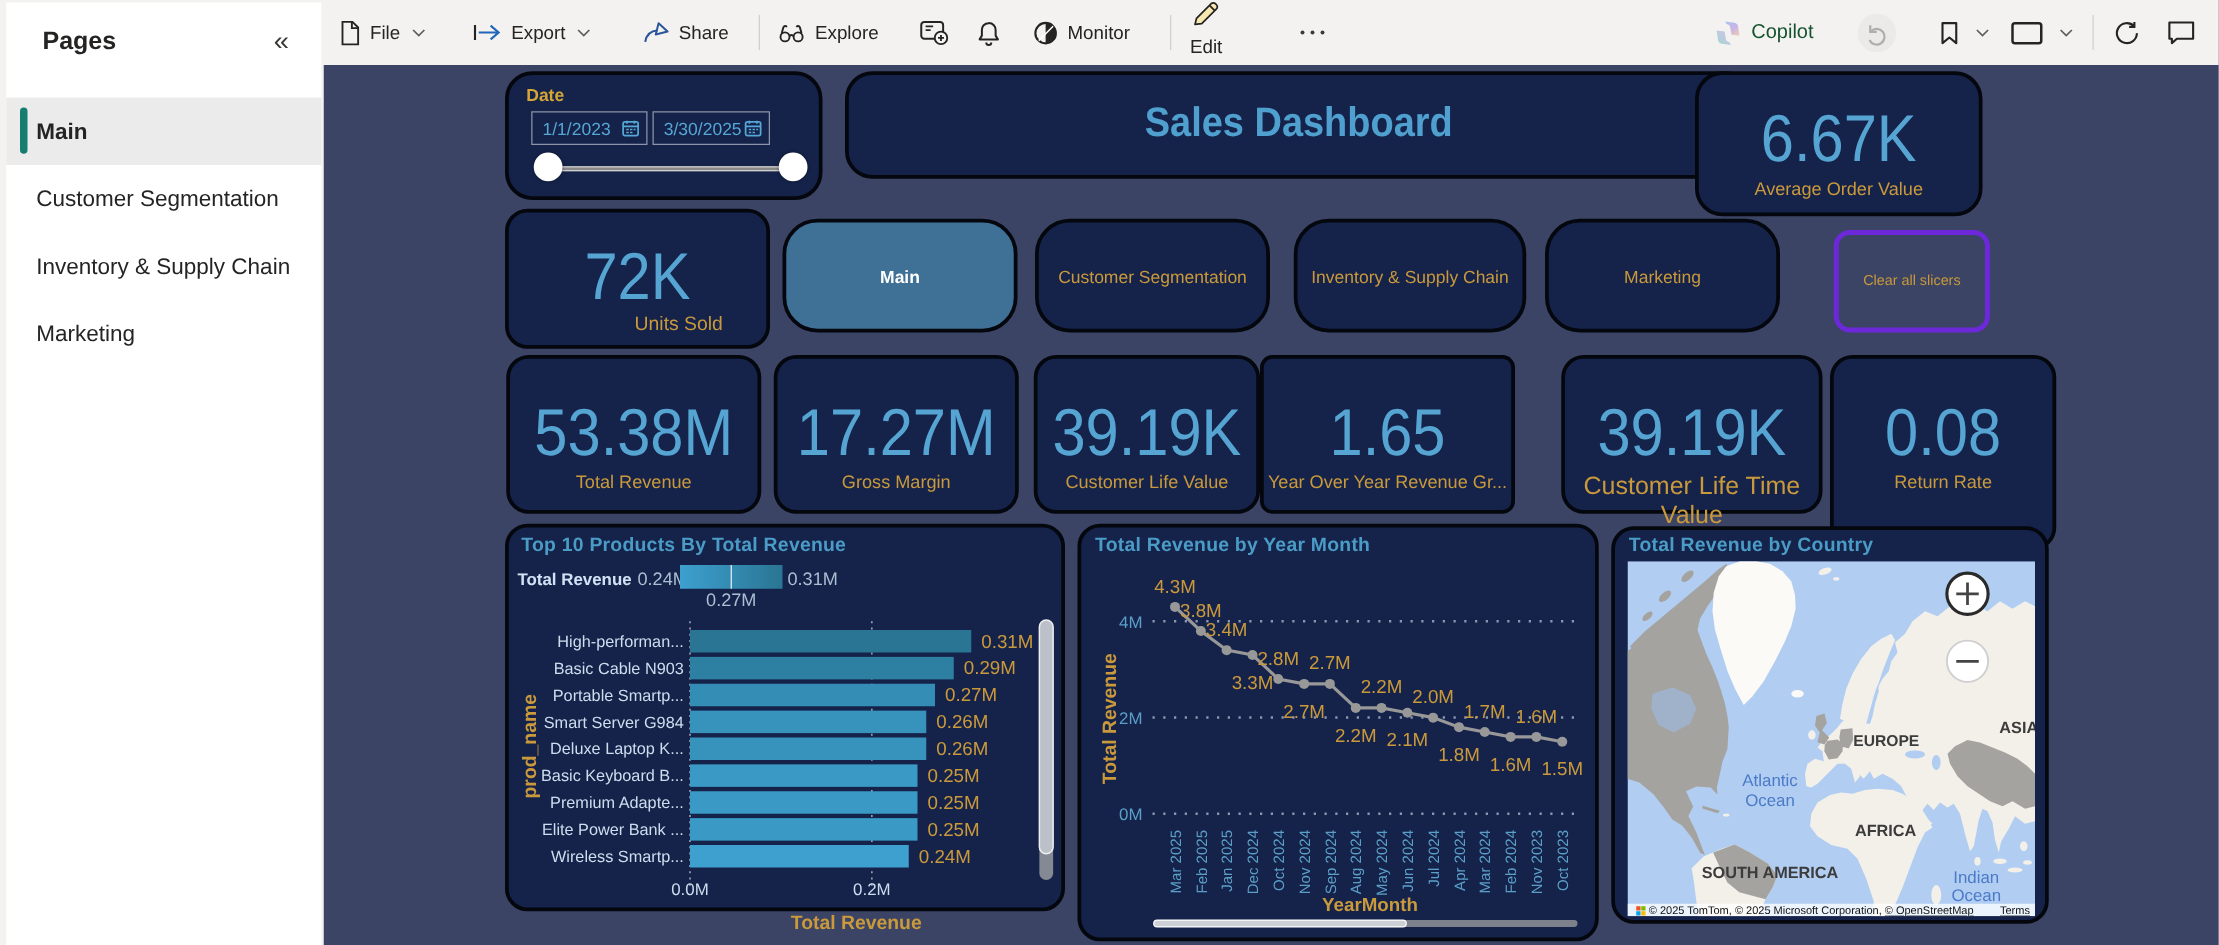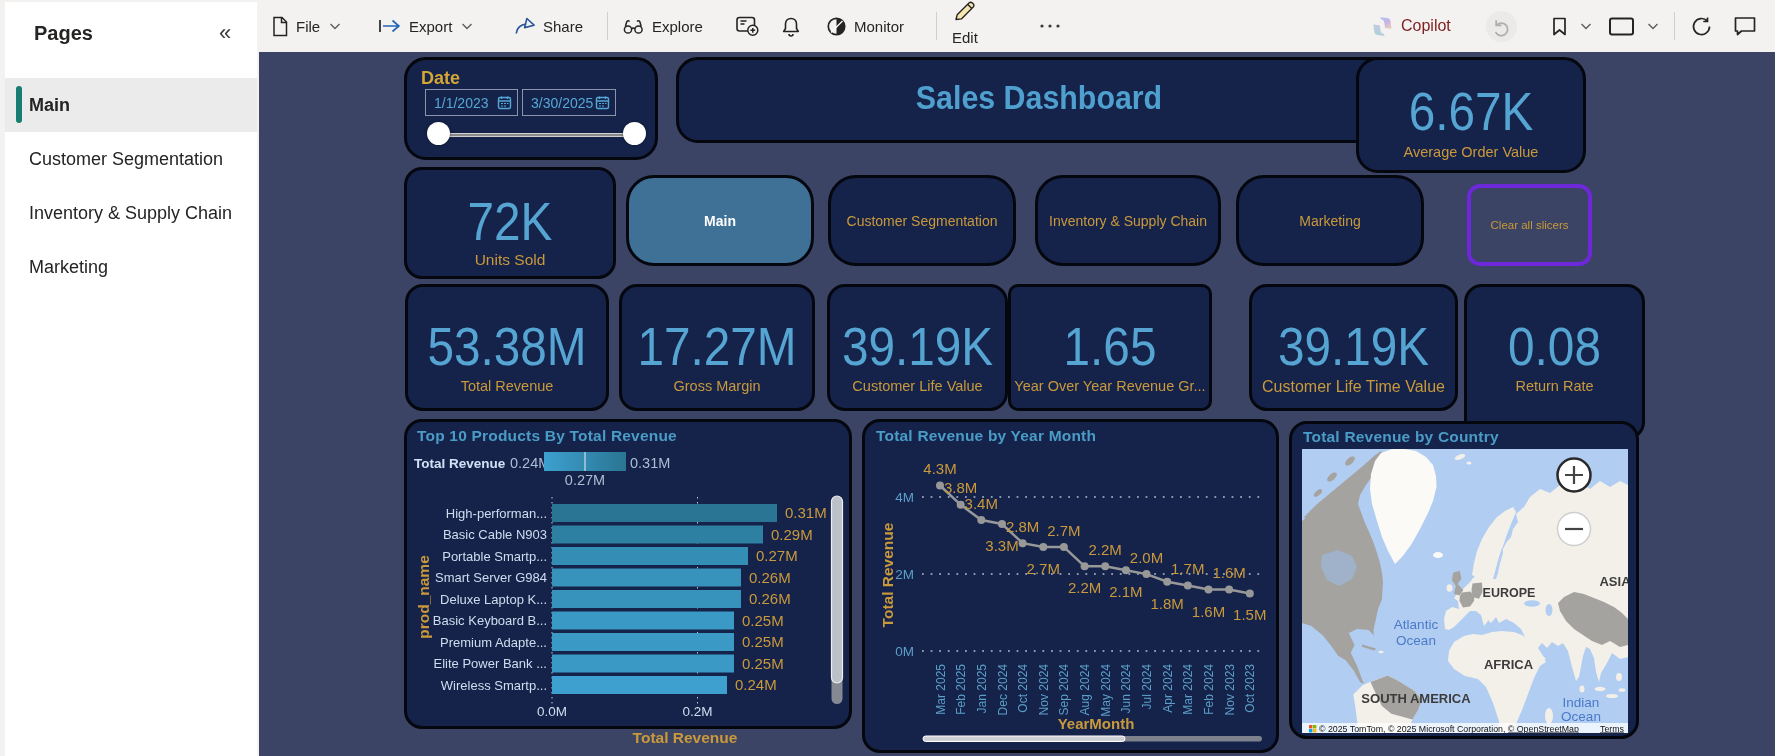--- a/index.html
+++ b/index.html
@@ -108,21 +108,21 @@
             <stop offset="1" stop-color="#f0cfb0"></stop>
           </linearGradient>
           <linearGradient id="cpb" x1="0" y1="1" x2="1" y2="0">
             <stop offset="0" stop-color="#9fd6ce"></stop>
             <stop offset="1" stop-color="#d9c2ec"></stop>
           </linearGradient>
         </defs>
         <path d="M8 2.5 h7.5 a3.5 3.5 0 0 1 3.3 2.6 l2 7.4 h-6.5 l-1.5-5.5 a3.5 3.5 0 0 0-3.3-2.6 z" fill="url(#cpa)" transform="rotate(7 11 11)"></path>
         <path d="M15 20.5 h-7.5 a3.5 3.5 0 0 1-3.3-2.6 l-2-7.4 h6.5 l1.5 5.5 a3.5 3.5 0 0 0 3.3 2.6 z" fill="url(#cpb)" transform="rotate(7 11 11)"></path>
       </svg>
-    <span style="color:#7f1d1d;font-size:16px;text-align:right;">Copilot</span>
+    <span style="color:#14532d;font-size:16px;text-align:right;">Copilot</span>
   </div>
   <div class="titem" style="left:1486px;">
     <svg width="31" height="31" viewBox="0 0 31 31">
         <circle cx="15.5" cy="15.5" r="15.5" fill="#eceae8"></circle>
         <path d="M10.2 9.2 v5.2 h5.2" fill="none" stroke="#b0aeac" stroke-width="1.8"></path>
         <path d="M10.8 14 a6.3 6.3 0 1 1 -1.2 7" fill="none" stroke="#b0aeac" stroke-width="1.8"></path>
       </svg>
   </div>
   <div class="titem" style="left:1551px;">
     <svg width="17" height="21" viewBox="0 0 17 21">
@@ -156,21 +156,21 @@
   <div class="pages-title">Pages</div>
   <div class="collapse">«</div>
   <div class="pgrow sel" style="top:76px;"><div class="selbar"></div>Main</div>
   <div class="pgrow" style="top:130px;">Customer Segmentation</div>
   <div class="pgrow" style="top:184px;">Inventory &amp; Supply Chain</div>
   <div class="pgrow" style="top:238px;">Marketing</div>
 </div>
 <div id="dash">
 
 <div class="panel" style="left:404px;top:57px;width:254px;height:103px;border-radius:22px;">
-  <div style="position:absolute;left:14px;top:8px;color:#d4a635;font-weight:bold;font-size:18px;">Date</div>
+  <div style="position:absolute;left:14px;top:8px;color:#d4a635;font-weight:bold;font-size:14px;">Date</div>
   <div style="position:absolute;left:18px;top:29px;width:93px;height:27px;border:1px solid #8d93a8;color:#55a7d5;font-size:14px;display:flex;align-items:center;padding-left:8px;box-sizing:border-box;">1/1/2023<svg style="position:absolute;right:5px;top:5px;" width="15" height="15" viewBox="0 0 15 15">
           <rect x="1.5" y="2.5" width="12" height="11" rx="1.5" fill="none" stroke="#55a7d5" stroke-width="1.4"></rect>
           <path d="M1.5 6 h12 M4.5 1.5 v2.5 M10.5 1.5 v2.5" stroke="#55a7d5" stroke-width="1.4"></path>
           <path d="M4 8.5 h2 M7 8.5 h2 M10 8.5 h1.5 M4 11 h2 M7 11 h2" stroke="#55a7d5" stroke-width="1.2"></path>
         </svg></div>
   <div style="position:absolute;left:115px;top:29px;width:94px;height:27px;border:1px solid #8d93a8;color:#55a7d5;font-size:14px;display:flex;align-items:center;padding-left:8px;box-sizing:border-box;">3/30/2025<svg style="position:absolute;right:5px;top:5px;" width="15" height="15" viewBox="0 0 15 15">
           <rect x="1.5" y="2.5" width="12" height="11" rx="1.5" fill="none" stroke="#55a7d5" stroke-width="1.4"></rect>
           <path d="M1.5 6 h12 M4.5 1.5 v2.5 M10.5 1.5 v2.5" stroke="#55a7d5" stroke-width="1.4"></path>
           <path d="M4 8.5 h2 M7 8.5 h2 M10 8.5 h1.5 M4 11 h2 M7 11 h2" stroke="#55a7d5" stroke-width="1.2"></path>
         </svg></div>
@@ -183,21 +183,21 @@
   <div style="position:absolute;left:0;top:21px;width:100%;text-align:center;color:#4fa0ce;font-size:33px;font-weight:bold;transform:scaleX(0.92);line-height:1;">Sales Dashboard</div>
 </div>
 
 <div class="panel" style="left:1356px;top:57px;width:230px;height:116px;border-radius:22px;">
   <div class="bignum" style="position:absolute;left:0;top:25px;width:100%;font-size:53px;">6.67K</div>
   <div class="goldlbl" style="position:absolute;left:0;top:84px;width:100%;font-size:14.5px;">Average Order Value</div>
 </div>
 
 <div class="panel" style="left:404px;top:167px;width:212px;height:112px;border-radius:18px;">
   <div class="bignum" style="position:absolute;left:0;top:25px;width:100%;font-size:53px;">72K</div>
-  <div class="goldlbl" style="position:absolute;left:0;top:81px;width:100%;font-size:15.5px;">Units Sold</div>
+  <div class="goldlbl" style="position:absolute;left:0;top:81px;width:100%;font-size:15.5px;padding-left:33px;">Units Sold</div>
 </div>
 
 <div class="navbtn" style="left:626px;top:175px;width:188px;height:91px;background:#3f7096;color:#ffffff;font-weight:bold;font-size:14px;">Main</div>
 <div class="navbtn" style="left:828px;top:175px;width:188px;height:91px;">Customer Segmentation</div>
 <div class="navbtn" style="left:1035px;top:175px;width:186px;height:91px;">Inventory &amp; Supply Chain</div>
 <div class="navbtn" style="left:1236px;top:175px;width:188px;height:91px;">Marketing</div>
 <div class="navbtn" style="left:1467px;top:184px;width:125px;height:82px;background:transparent;border:4px solid #6d28d9;border-radius:13px;font-size:11.5px;">Clear all slicers</div>
 
 <div class="panel" style="left:405px;top:284px;width:204px;height:127px;border-radius:18px;">
   <div class="bignum" style="position:absolute;left:0;top:33px;width:100%;font-size:53px;">53.38M</div>
@@ -210,21 +210,21 @@
 <div class="panel" style="left:827px;top:284px;width:181px;height:127px;border-radius:18px;">
   <div class="bignum" style="position:absolute;left:0;top:33px;width:100%;font-size:53px;">39.19K</div>
   <div class="goldlbl" style="position:absolute;left:0;top:91px;width:100%;font-size:14.5px;">Customer Life Value</div>
 </div>
 <div class="panel" style="left:1008px;top:284px;width:204px;height:127px;border-radius:10px;">
   <div class="bignum" style="position:absolute;left:0;top:33px;width:100%;font-size:53px;">1.65</div>
   <div class="goldlbl" style="position:absolute;left:0;top:91px;width:100%;font-size:14.5px;">Year Over Year Revenue Gr...</div>
 </div>
 <div class="panel" style="left:1249px;top:284px;width:209px;height:127px;border-radius:18px;">
   <div class="bignum" style="position:absolute;left:0;top:33px;width:100%;font-size:53px;">39.19K</div>
-  <div class="goldlbl" style="position:absolute;left:0;top:91px;width:100%;font-size:16px;">Customer Life Time Value</div>
+  <div class="goldlbl" style="position:absolute;left:0;top:91px;width:100%;font-size:20px;">Customer Life Time Value</div>
 </div>
 <div class="panel" style="left:1464px;top:284px;width:181px;height:156px;border-radius:18px;">
   <div class="bignum" style="position:absolute;left:0;top:33px;width:100%;font-size:53px;">0.08</div>
   <div class="goldlbl" style="position:absolute;left:0;top:91px;width:100%;font-size:14.5px;">Return Rate</div>
 </div>
 
 <div class="panel" id="barpanel" style="left:404px;top:419px;width:448px;height:310px;border-radius:18px;">
 <svg style="position:absolute;left:-3px;top:-3px;" width="448" height="334" viewBox="0 0 448 334" font-family="Liberation Sans, sans-serif">
   <defs>
           <linearGradient id="leggrad" x1="0" y1="0" x2="1" y2="0">

